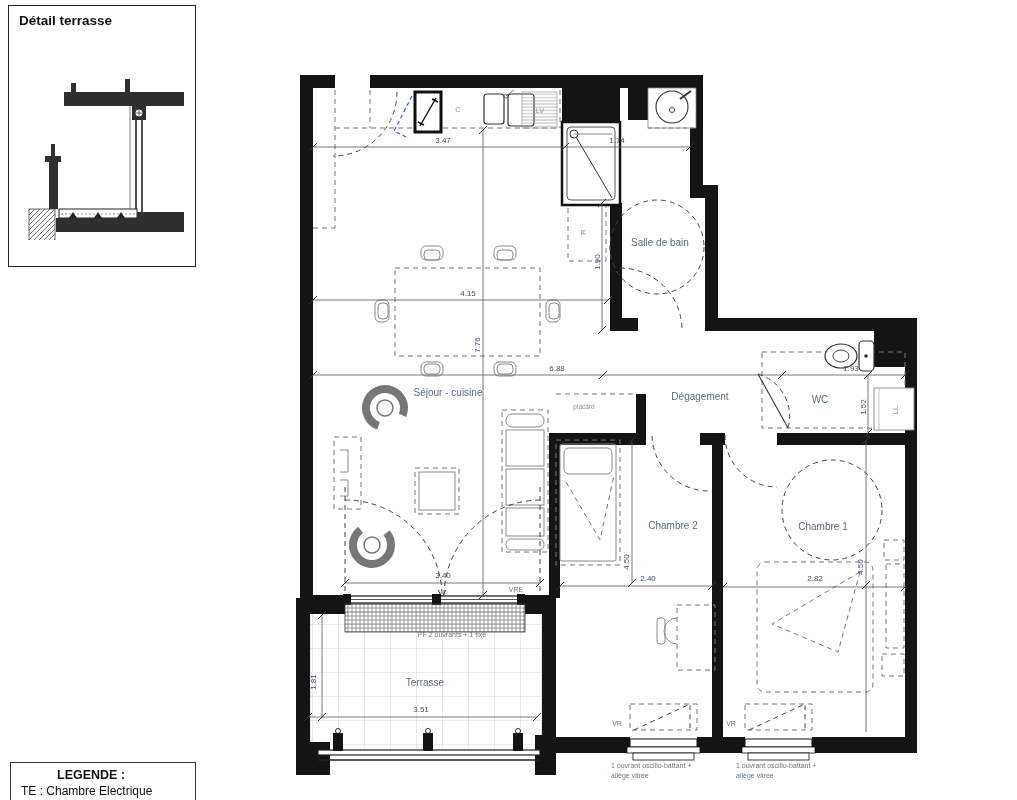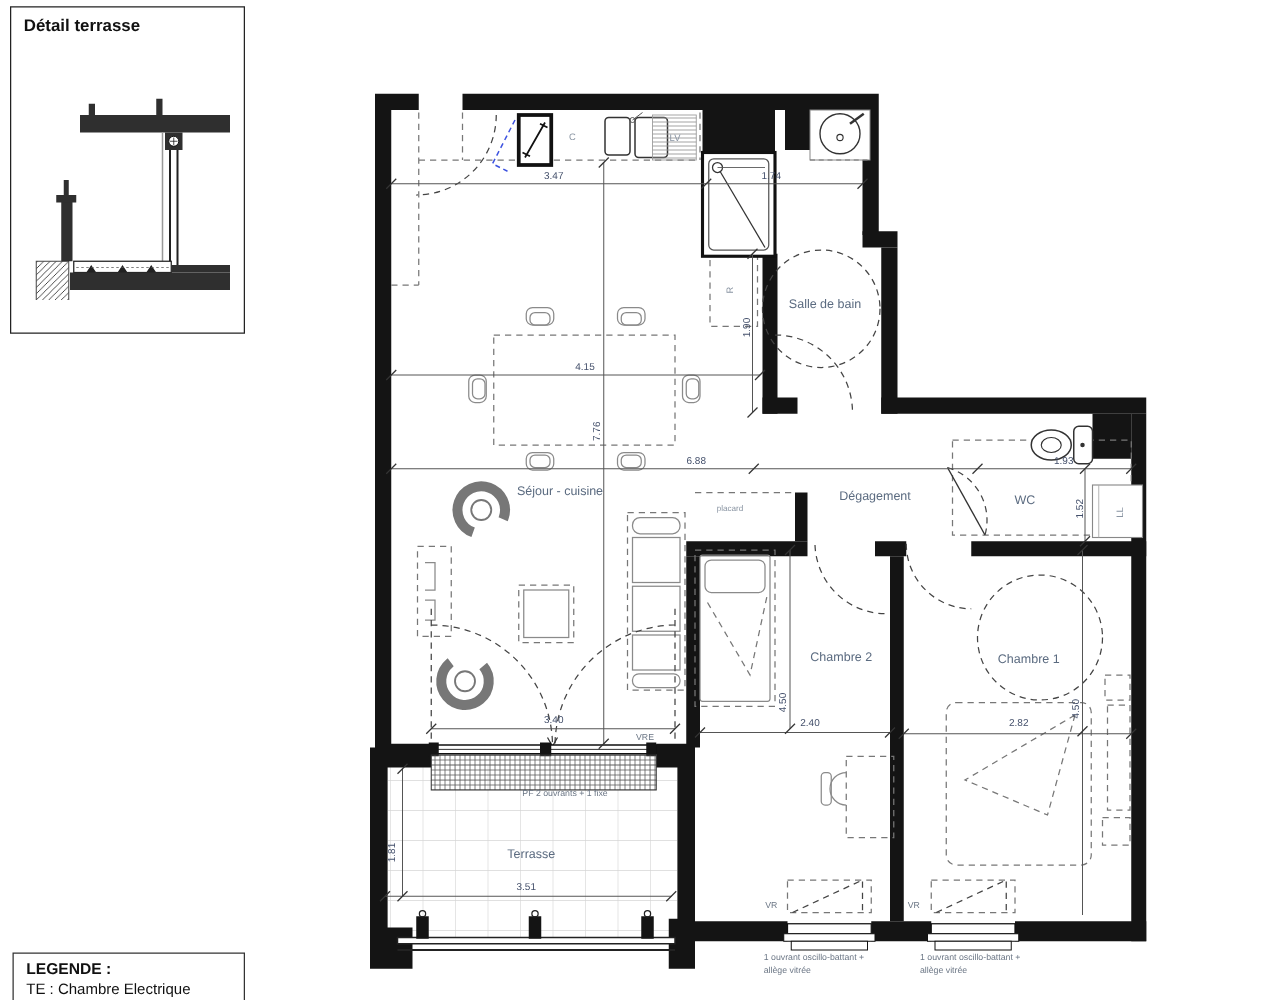--- a/index.html
+++ b/index.html
@@ -12,21 +12,21 @@
     border:1.5px solid #222;background:#fff;box-sizing:border-box;
   }
   .detail-title{
     position:absolute;left:10px;top:7px;font-size:13.5px;font-weight:bold;color:#111;
   }
   .legend-box{
     position:absolute;left:10px;top:762px;width:186px;height:70px;
     border:1.5px solid #333;background:#fff;box-sizing:border-box;
     padding:5px 0 0 10px;
   }
-  .legend-title{font-size:12.5px;font-weight:bold;color:#111;line-height:1.25;}
+  .legend-title{font-size:12.5px;font-weight:bold;color:#111;line-height:1.25;margin-left:36px;}
   .legend-item{font-size:12px;color:#111;line-height:1.3;}
   svg{position:absolute;left:0;top:0;}
   text{font-family:"Liberation Sans", sans-serif;}
   .dim{font-size:8px;fill:#44506b;}
   .room{font-size:10px;fill:#5b6b80;}
   .room-sm{font-size:6.5px;fill:#8a95a3;}
   .ann{font-size:7px;fill:#6b7685;}
   .app{font-size:7.5px;fill:#8a95a3;}
   .wall{fill:#141414;}
   .dimline{stroke:#555;stroke-width:0.8;}

